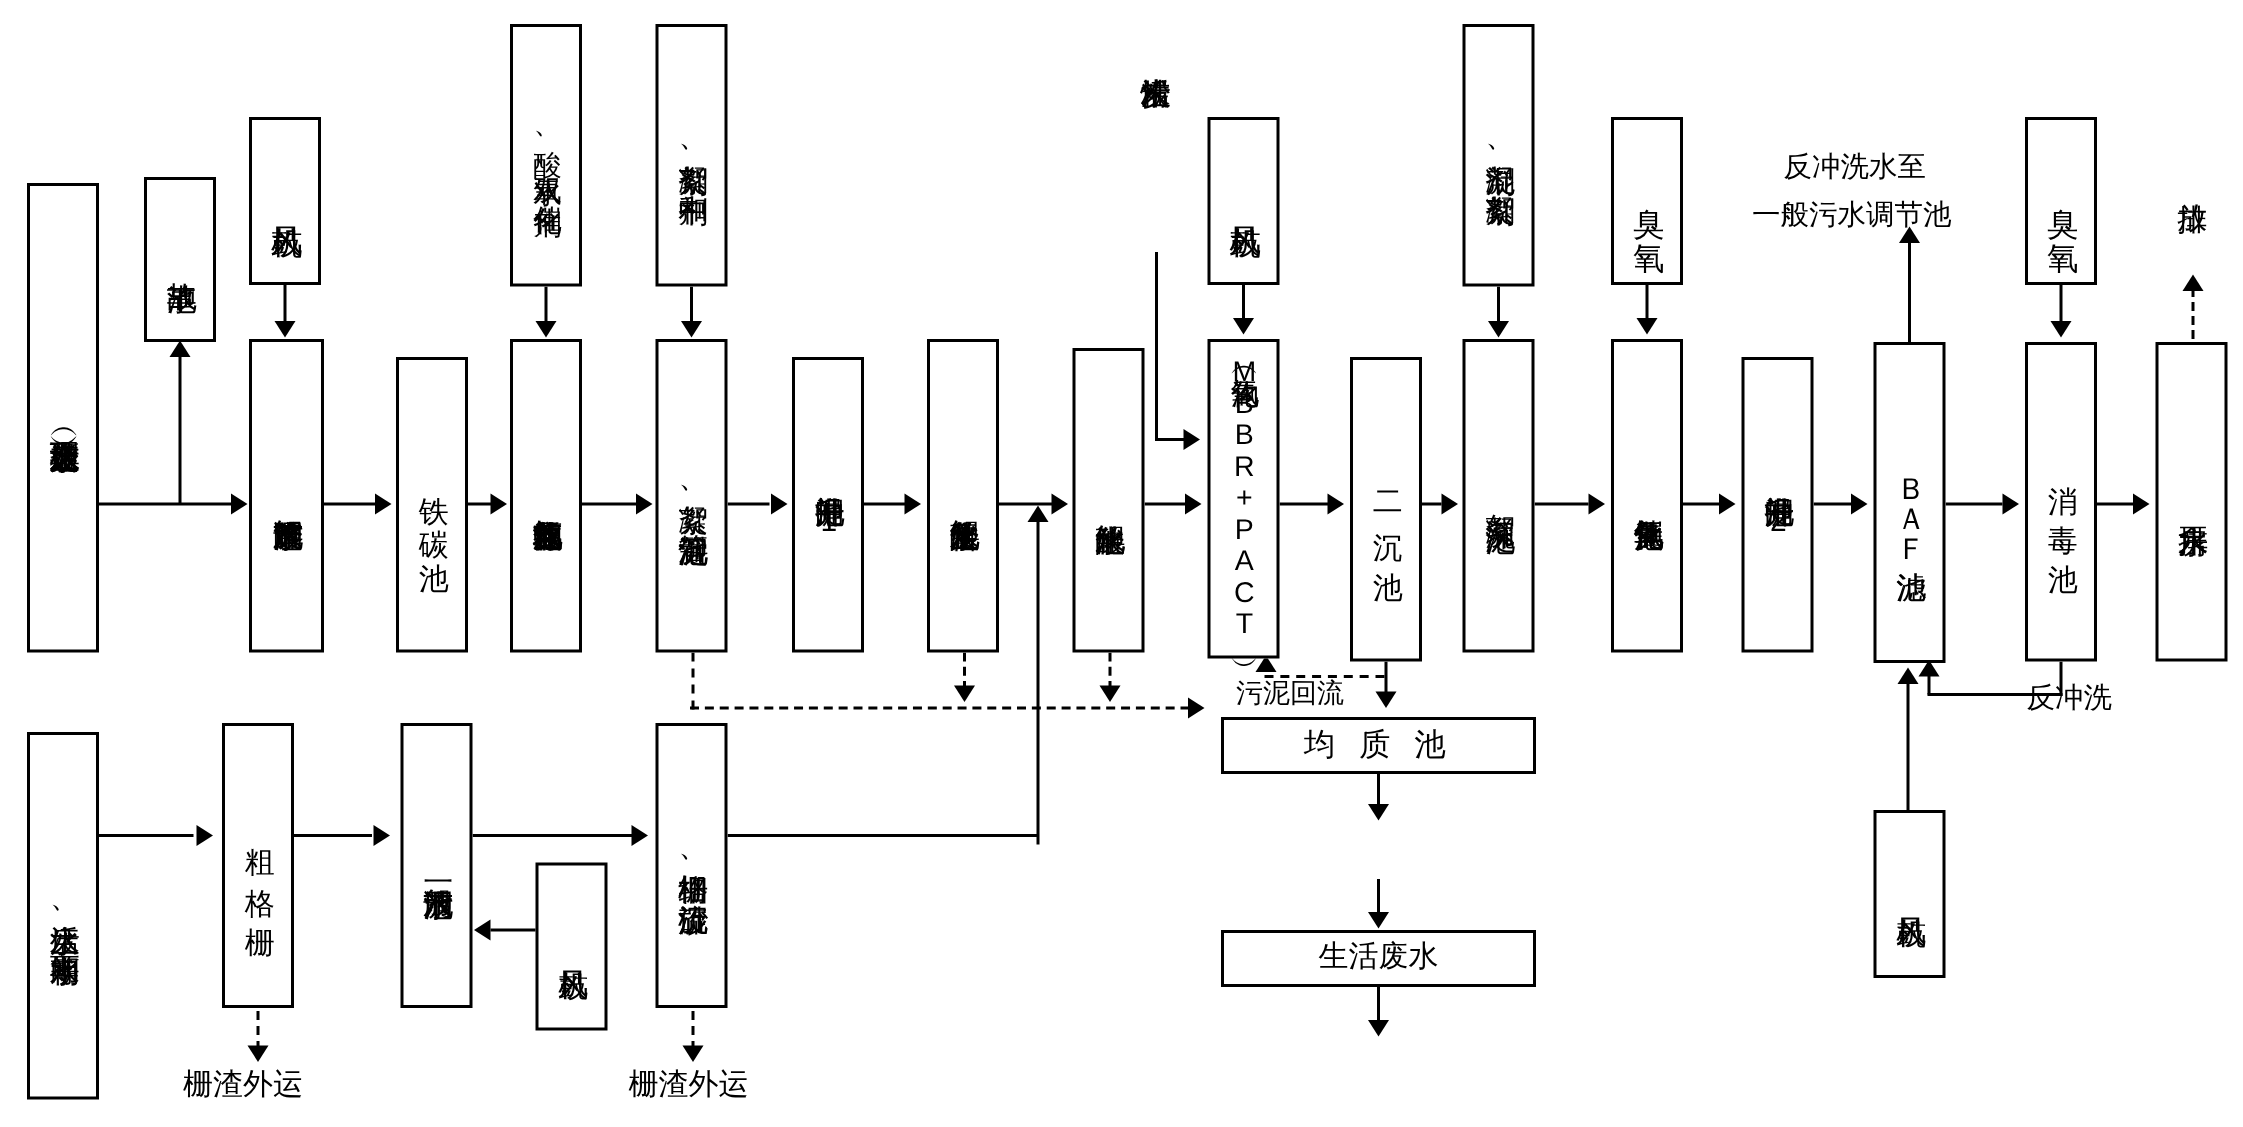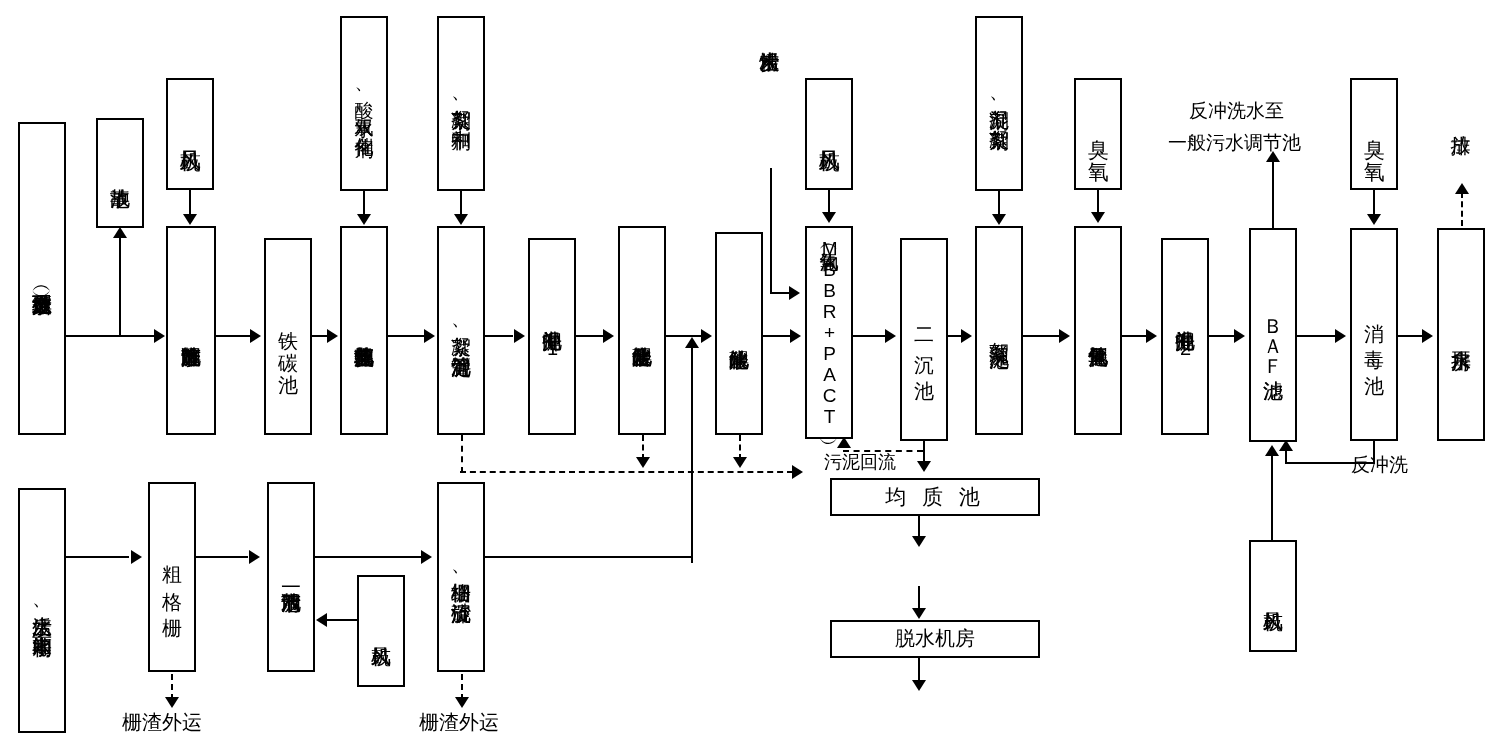--- a/index.html
+++ b/index.html
@@ -22,21 +22,21 @@
     text-align:center;
     color:#000;
     line-height:1.06;
     z-index:5;
   }
   .vert{
     writing-mode:vertical-rl;
     text-orientation:upright;
     white-space:nowrap;
   }
-  .horz{white-space:nowrap;margin-left:16px;}
+  .horz{white-space:nowrap;}
   .f20{font-size:20px;}
   .f19{font-size:19px;}
   .f18{font-size:18px;}
   .f17{font-size:17px;}
   .f21{font-size:21px;}
   .wide-ls{letter-spacing:5px;}
   .ls2{letter-spacing:2px;}
 
   
   .lbl{
@@ -138,21 +138,21 @@
 
   <div class="box vert f20" style="left:1249px;top:540px;width:48px;height:112px;">鼓风机</div>
 
   <div class="lbl f20" style="left:122px;top:709px;">栅渣外运</div>
 
   <div class="lbl f20" style="left:419px;top:709px;">栅渣外运</div>
 
   <div class="box horz f21 wide-ls" style="left:814px;top:478px;width:210px;height:38px;">均 质 池</div>
 
 
-  <div class="box horz f20" style="left:814px;top:620px;width:210px;height:38px;">脱水机房</div>
+  <div class="box horz f20" style="left:814px;top:620px;width:210px;height:38px;">生活废水</div>
 
 
   <div class="lbl f18" style="left:824px;top:450px;">污泥回流</div>
 
   <div class="lbl f19" style="left:1335px;top:452px;margin-left:16px;">反冲洗</div>
 
   <div class="ln hln" style="left:66px;top:335px;width:90px;"></div>
   <div class="ah ah-r" style="left:154px;top:329px;"></div>
 
   <div class="ln vln" style="left:119px;top:236px;height:100px;"></div>

